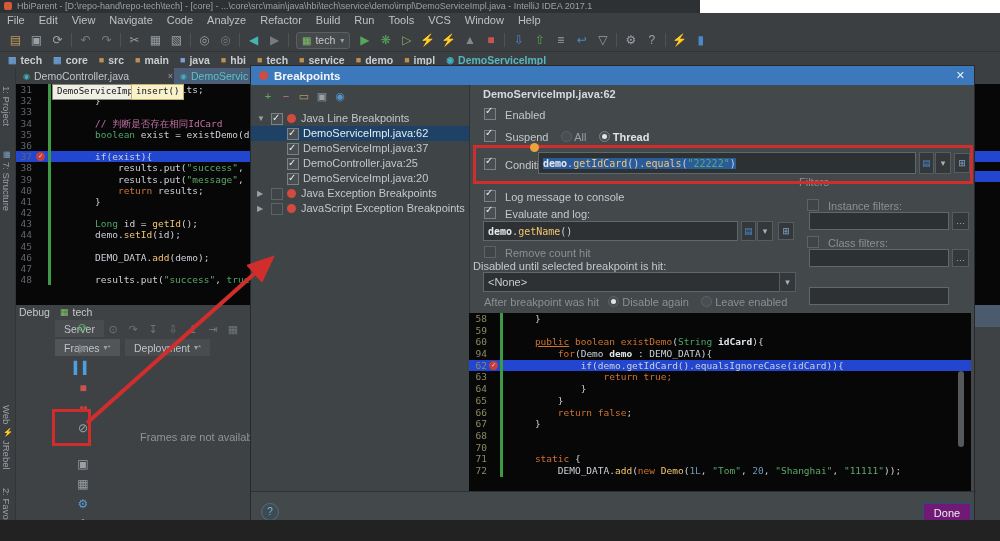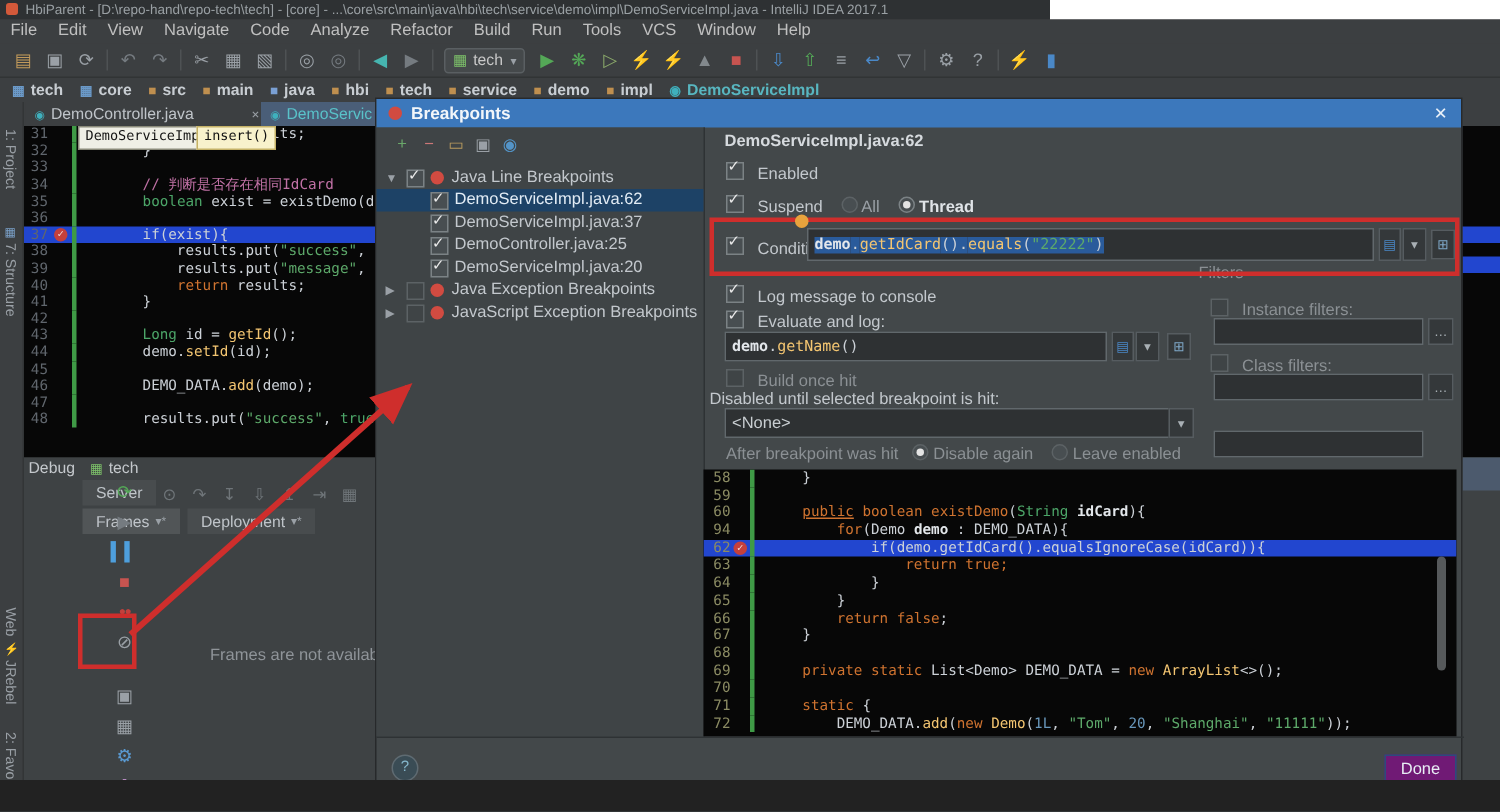--- a/index.html
+++ b/index.html
@@ -405,21 +405,21 @@
     </div>
     <div class="field" style="left:232px;top:155px;width:255px;height:20px;">
       <span><span class="tk plb">demo</span><span class="tk pl">.</span><span class="tk fn">getName</span><span class="tk pl">()</span></span>
     </div>
     <div class="fbtn" style="left:490px;top:155px;width:15px;height:20px;line-height:19px;color:#4a88c7;">▤</div>
     <div class="fbtn" style="left:506px;top:155px;width:16px;height:20px;line-height:19px;">▾</div>
     <div class="fbtn" style="left:527px;top:156px;width:16px;height:18px;line-height:17px;color:#7fa8c8;">⊞</div>
 
     <div class="dlbl dim" style="left:233px;top:180px;">
       <span class="cb dim" style="margin-right: 6px;"></span>
-      <span>Build once hit</span>
+      <span>Remove count hit</span>
     </div>
 
     <div class="dlbl" style="left:222px;top:194px;">Disabled until selected breakpoint is hit:</div>
     <div class="field" style="left:232px;top:206px;width:313px;height:20px;font-family:'Liberation Sans',sans-serif;font-size:11px;color:#c9ced2;">
       <span>&lt;None&gt;</span>
     </div>
     <div class="fbtn" style="left:528px;top:206px;width:17px;height:20px;line-height:19px;">▾</div>
 
     <div class="dlbl dim" style="left:233px;top:230px;">
       <span>After breakpoint was hit</span>
@@ -454,21 +454,20 @@
         <div class="crow"><span class="ln">59</span><span class="chg"></span><span class="ct"></span></div>
         <div class="crow"><span class="ln">60</span><span class="chg"></span><span class="ct"><span class="tk pl">    </span><span class="tk kw u">public</span><span class="tk kw"> boolean </span><span class="tk kw">existDemo</span><span class="tk pl">(</span><span class="tk kwg">String</span><span class="tk pl"> </span><span class="tk plb">idCard</span><span class="tk pl">){</span></span></div>
         <div class="crow"><span class="ln">94</span><span class="chg"></span><span class="ct"><span class="tk pl">        </span><span class="tk kw">for</span><span class="tk pl">(Demo </span><span class="tk plb">demo</span><span class="tk pl"> : DEMO_DATA){</span></span></div>
         <div class="crow"><div class="hlbar"></div><span class="ln">62</span><span class="bp">✓</span><span class="chg"></span><span class="ct"><span class="tk pl">            if(demo.getIdCard().equalsIgnoreCase(idCard)){</span></span></div>
         <div class="crow"><span class="ln">63</span><span class="chg"></span><span class="ct"><span class="tk kw">                return true;</span></span></div>
         <div class="crow"><span class="ln">64</span><span class="chg"></span><span class="ct"><span class="tk pl">            }</span></span></div>
         <div class="crow"><span class="ln">65</span><span class="chg"></span><span class="ct"><span class="tk pl">        }</span></span></div>
         <div class="crow"><span class="ln">66</span><span class="chg"></span><span class="ct"><span class="tk pl">        </span><span class="tk kw">return false</span><span class="tk pl">;</span></span></div>
         <div class="crow"><span class="ln">67</span><span class="chg"></span><span class="ct"><span class="tk pl">    }</span></span></div>
         <div class="crow"><span class="ln">68</span><span class="chg"></span><span class="ct"></span></div>
-        <div class="crow"><span class="ln">69</span><span class="chg"></span><span class="ct"><span class="tk pl">    </span><span class="tk kw">private static</span><span class="tk pl"> List&lt;Demo&gt; DEMO_DATA = </span><span class="tk kw">new</span><span class="tk pl"> </span><span class="tk fn">ArrayList</span><span class="tk pl">&lt;&gt;();</span></span></div>
         <div class="crow"><span class="ln">70</span><span class="chg"></span><span class="ct"></span></div>
         <div class="crow"><span class="ln">71</span><span class="chg"></span><span class="ct"><span class="tk pl">    </span><span class="tk kw">static</span><span class="tk pl"> {</span></span></div>
         <div class="crow"><span class="ln">72</span><span class="chg"></span><span class="ct"><span class="tk pl">        DEMO_DATA.</span><span class="tk fn">add</span><span class="tk pl">(</span><span class="tk kw">new</span><span class="tk pl"> </span><span class="tk fn">Demo</span><span class="tk pl">(</span><span class="tk num">1L</span><span class="tk pl">, </span><span class="tk str">"Tom"</span><span class="tk pl">, </span><span class="tk num">20</span><span class="tk pl">, </span><span class="tk str">"Shanghai"</span><span class="tk pl">, </span><span class="tk str">"11111"</span><span class="tk pl">));</span></span></div>
       </div>
     <div class="abs" id="pv-scroll" style="left:707px;top:305px;"></div>
 
     <div id="dlg-footer-line"></div>
     <div id="help-btn">?</div>
     <div id="done-btn">Done</div>
 

